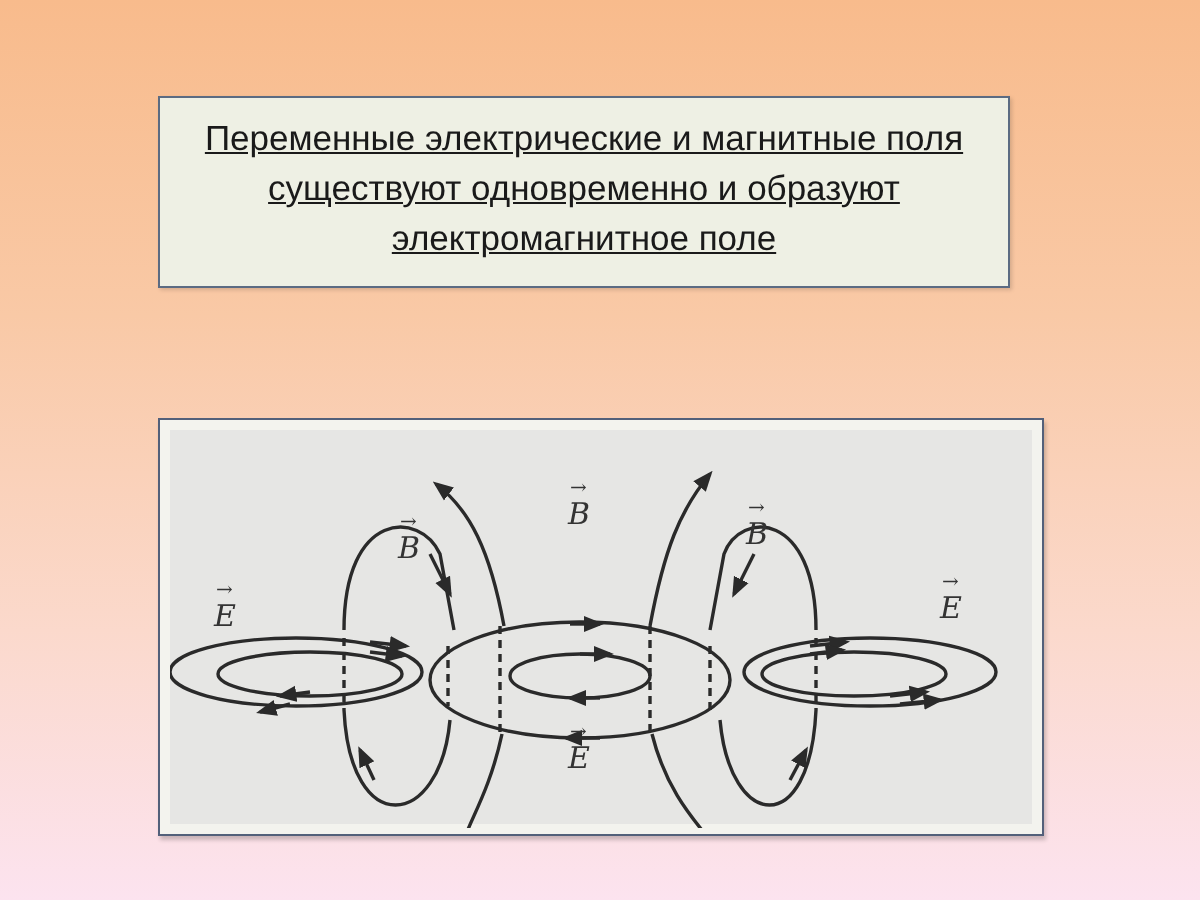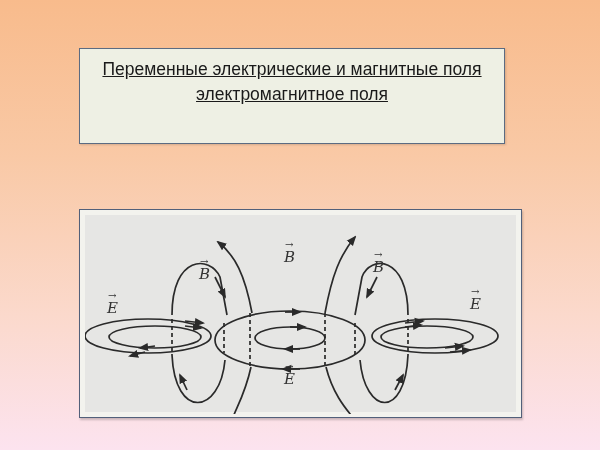--- a/index.html
+++ b/index.html
@@ -30,21 +30,22 @@
   .picture svg { position:absolute; left:0; top:0; }
   .lbl { position:absolute; font-family:"DejaVu Serif", serif; font-style:italic; font-size:15px; color:#333; }
   .lbl .arrow { position:absolute; left:1px; top:-9px; font-size:10px; font-style:normal; }
 </style>
 </head>
 <body>
 
 <div class="textbox">
   <div class="lines">
     <div>Переменные электрические и магнитные поля</div>
-    <div>электромагнитное поля</div>
+    <div>существуют одновременно и образуют</div>
+    <div>электромагнитное поле</div>
   </div>
 </div>
 
 <div class="picture">
   <div class="inner">
     <svg width="433" height="199" viewBox="0 0 433 199">
       <defs>
         <marker id="ah" viewBox="0 0 10 10" refX="8" refY="5" markerWidth="6" markerHeight="6" orient="auto">
           <path d="M0,1 L10,5 L0,9 z" fill="#2a2a2a"></path>
         </marker>

